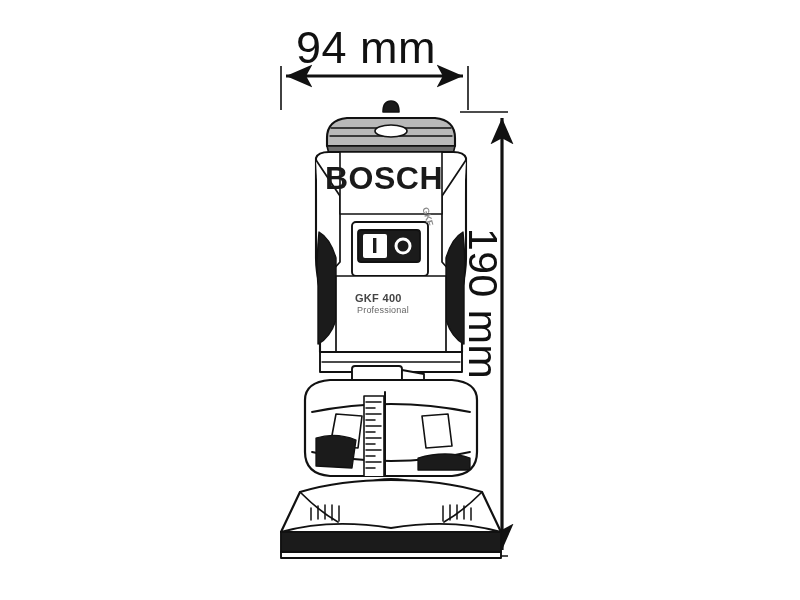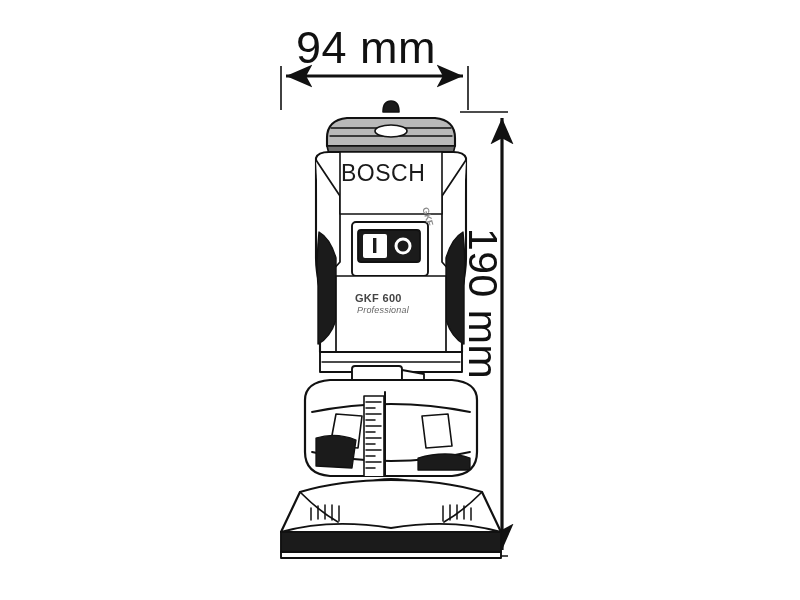--- a/index.html
+++ b/index.html
@@ -45,44 +45,43 @@
     top: 228px;
     font-size: 41px;
     line-height: 44px;
     transform: rotate(90deg);
     transform-origin: 0 0;
   }
 
   
   #brand-logo-text {
     position: absolute;
-    left: 341px;
+    left: 325px;
     top: 160px;
-    font-size: 23px;
-    font-weight: 400;
+    font-size: 32px;
+    font-weight: 700;
     letter-spacing: 0.5px;
     color: #1a1a1a;
     font-family: "Liberation Sans", sans-serif;
   }
   #model-name-text {
     position: absolute;
     left: 355px;
     top: 292px;
     font-size: 11px;
     font-weight: 700;
     letter-spacing: 0.3px;
     color: #444444;
     font-family: "Liberation Sans", sans-serif;
   }
   #model-tier-text {
     position: absolute;
     left: 357px;
     top: 305px;
     font-size: 9px;
-    font-style: italic;
     font-weight: 400;
     letter-spacing: 0.2px;
     color: #666666;
     font-family: "Liberation Sans", sans-serif;
   }
   #side-decal-text {
     position: absolute;
     left: 430px;
     top: 206px;
     font-size: 9px;
@@ -225,15 +224,15 @@
 </svg>
 
 <div class="dim-label" id="width-dimension-label">94 mm</div>
 
 <div class="dim-label" id="height-dimension-label">190 mm</div>
 
 <div id="brand-logo-text">BOSCH</div>
 
 <div id="side-decal-text">GKF</div>
 
-<div id="model-name-text">GKF 600</div>
+<div id="model-name-text">GKF 400</div>
 
 <div id="model-tier-text">Professional</div>
 
 </body></html>

